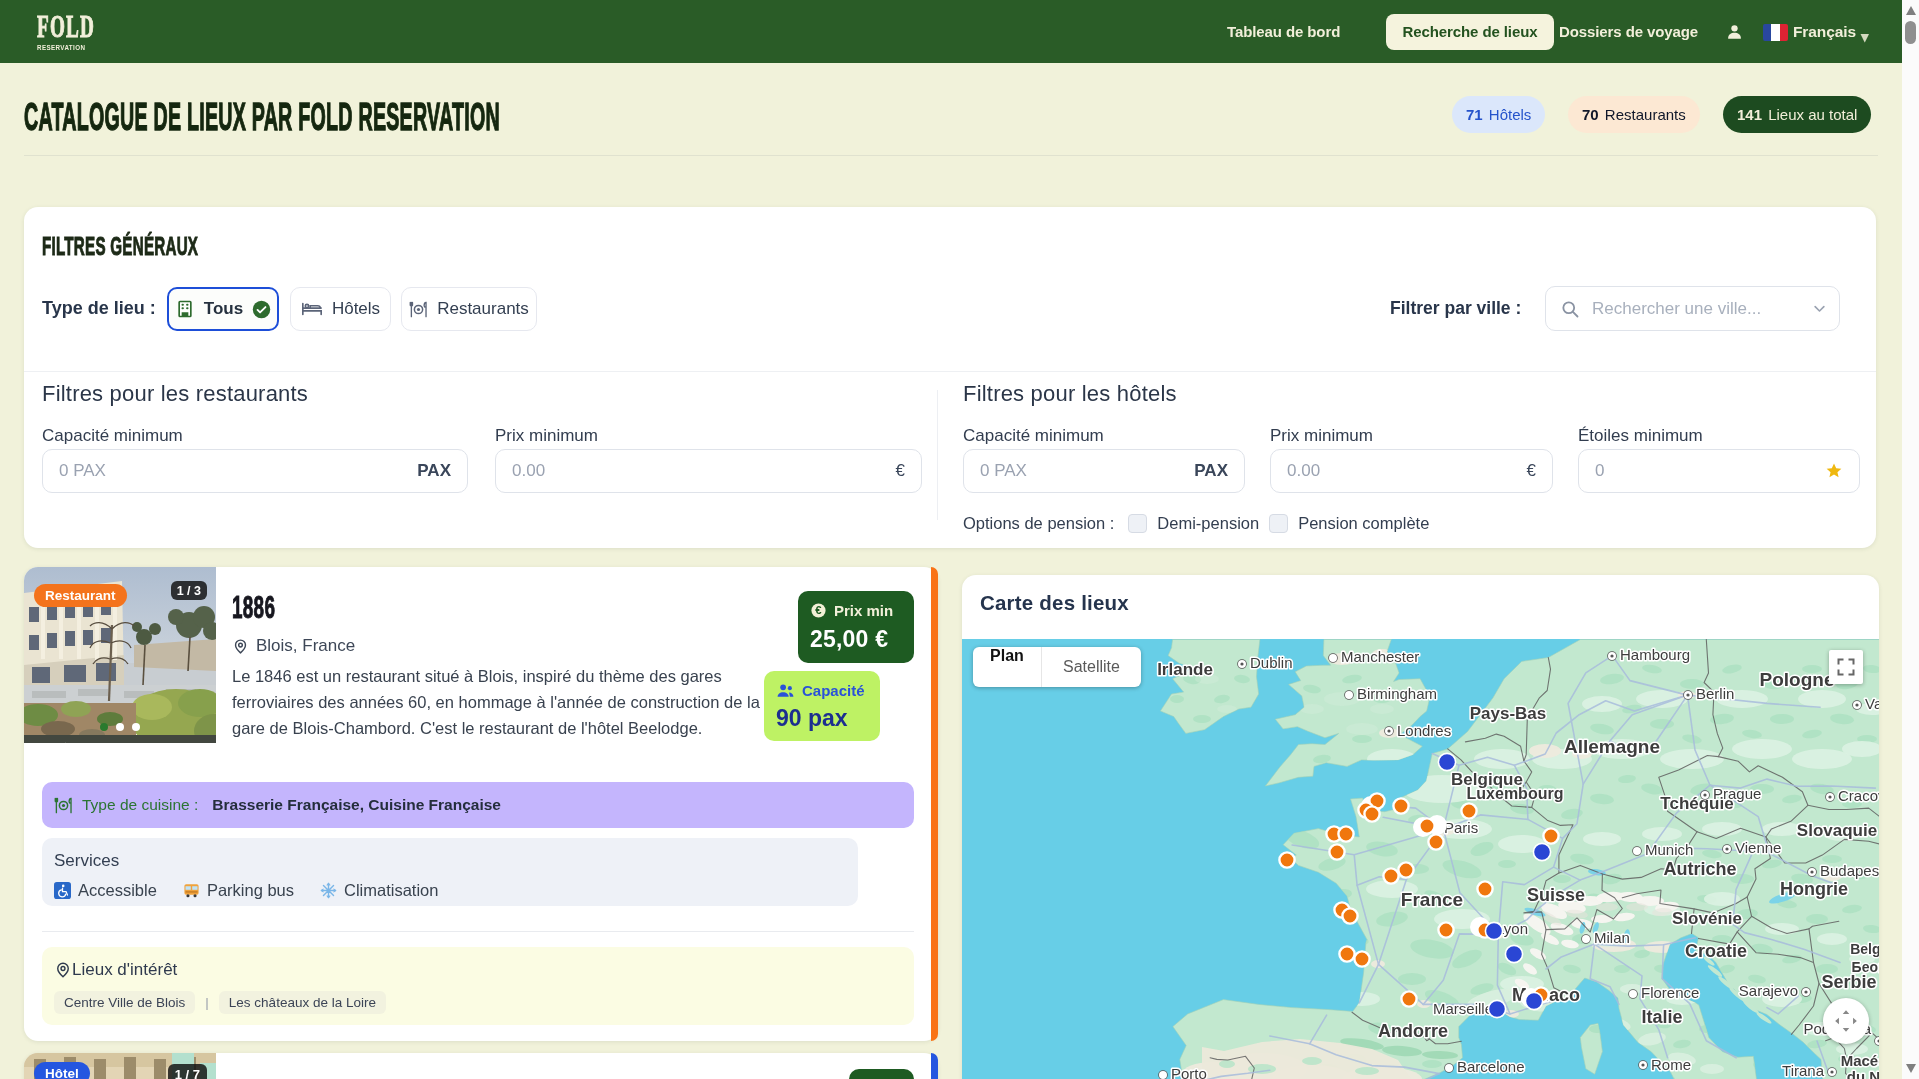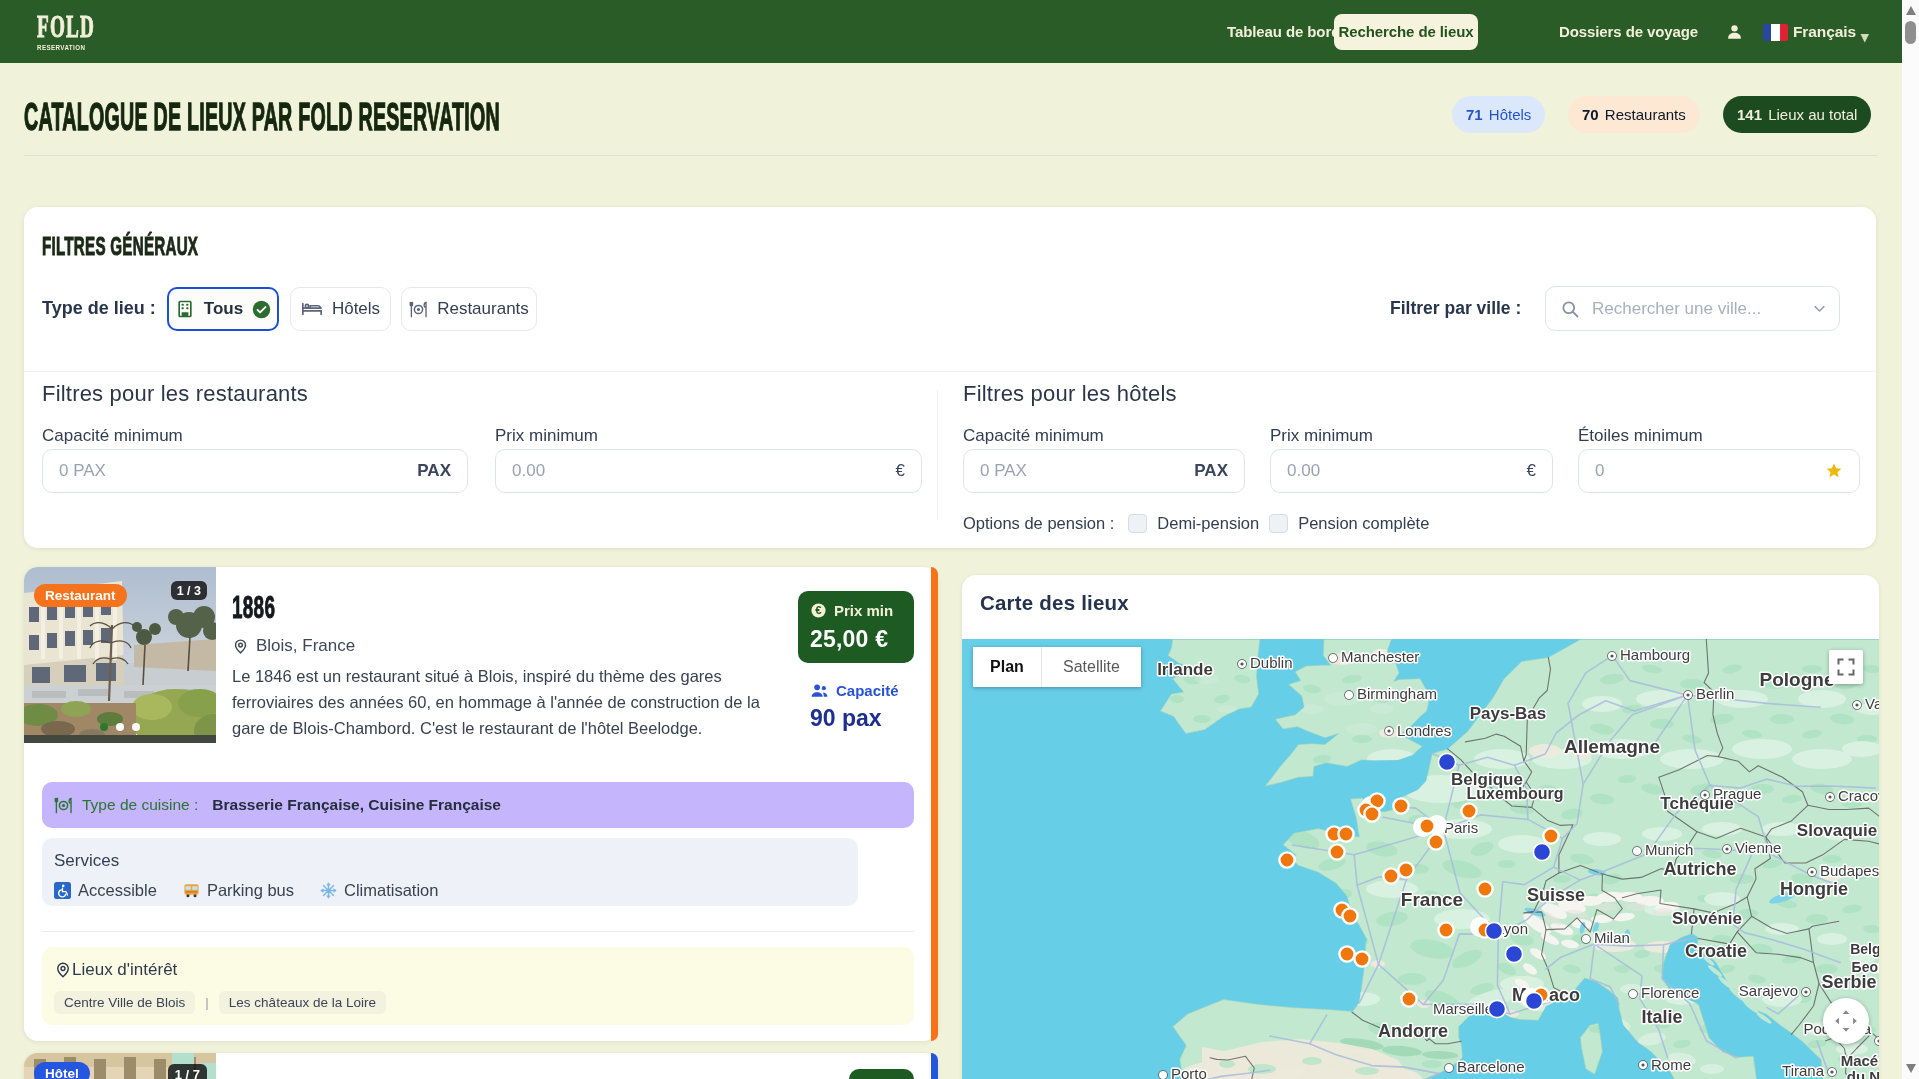--- a/index.html
+++ b/index.html
@@ -53,21 +53,21 @@
 .cbadge{position:absolute;right:9px;top:14px;background:rgba(15,15,15,.82);color:#fff;font-size:12.5px;font-weight:bold;border-radius:6px;padding:2.5px 6px}
 .dots{position:absolute;left:0;right:0;bottom:8px;text-align:center}
 .dots span{display:inline-block;width:8px;height:8px;border-radius:50%;background:#fff;margin:0 4px;vertical-align:middle}
 .dots .on{background:#2a7a2e}
 .vtitle{position:absolute;left:232px;top:589px;font-size:32px;font-weight:bold;color:#17171f;letter-spacing:.5px}
 .vloc{position:absolute;left:232px;top:636px;font-size:17px;color:#3d4757;display:flex;align-items:center;gap:7px}
 .vdesc{position:absolute;left:232px;top:663px;width:530px;font-size:16.5px;color:#39424f;line-height:26px}
 .pricebox{position:absolute;left:798px;top:591px;width:116px;height:72px;background:#1e5b22;border-radius:10px;color:#fff;padding:11px 12px}
 .pricebox .l{font-size:15px;color:#f3f0da;font-weight:bold;display:flex;align-items:center;gap:7px}
 .pricebox .v{font-size:23px;font-weight:bold;margin-top:7px;letter-spacing:.2px}
-.capbox{position:absolute;left:798px;top:671px;width:116px;height:70px;background:#ffffff;border-radius:10px;padding:11px 12px}
+.capbox{position:absolute;left:764px;top:671px;width:116px;height:70px;background:#bef264;border-radius:10px;padding:11px 12px}
 .capbox .l{font-size:15px;color:#2a52d8;font-weight:bold;display:flex;align-items:center;gap:7px}
 .capbox .v{font-size:23px;font-weight:bold;color:#1d2f8f;margin-top:6px}
 .cuisine{position:absolute;left:42px;top:782px;width:872px;height:46px;background:#c4b5fd;border-radius:10px;display:flex;align-items:center;padding:0 12px;font-size:16px}
 .cuisine .k{color:#2c7433;margin:0 8px 0 9px;font-size:15.5px}
 .cuisine .v{color:#242e3c;font-weight:bold;margin-left:6px;font-size:15.5px}
 .services{position:absolute;left:42px;top:838px;width:816px;height:68px;background:#eef1f7;border-radius:10px;padding:13px 12px}
 .services .t{font-size:17px;color:#333f52}
 .services .row{margin-top:10px;font-size:16.5px;color:#39434f;display:flex;align-items:center;gap:26px}
 .svc{display:flex;align-items:center;gap:7px}
 .vdiv{position:absolute;left:42px;top:931px;width:872px;height:1px;background:#e9ebef}
@@ -80,36 +80,36 @@
 #vcard2{left:24px;top:1053px;width:914px;height:60px}
 .stripe2{position:absolute;right:0;top:0;bottom:0;width:7px;background:#2456e0;border-radius:0 14px 14px 0}
 .vimg2{position:absolute;left:0;top:0;width:192px;height:60px;border-radius:14px 0 0 0;overflow:hidden}
 .hbadge{position:absolute;left:10px;top:9px;background:#2456e0;color:#fff;font-size:13.5px;font-weight:bold;border-radius:12px;padding:4px 11px}
 .cbadge2{position:absolute;right:9px;top:11px;background:rgba(15,15,15,.82);color:#fff;font-size:13px;font-weight:bold;border-radius:6px;padding:3px 7px}
 .gbox2{position:absolute;left:825px;top:16px;width:65px;height:44px;background:#1e5b22;border-radius:10px 10px 0 0}
 
 #mcard{left:962px;top:575px;width:917px;height:520px;overflow:hidden}
 .mtitle{position:absolute;left:18px;top:16px;font-size:20.5px;color:#25344d;font-weight:bold;letter-spacing:.2px}
 .maparea{position:absolute;left:0;top:64px;width:917px;height:456px;background:#69cfe7}
-.gctl{position:absolute;left:11px;top:8px;height:40px;background:#fff;box-shadow:0 1px 4px rgba(0,0,0,.3);border-radius:0;display:flex;align-items:center;font-family:"Liberation Sans",sans-serif}
+.gctl{position:absolute;left:11px;top:8px;height:40px;background:#fff;box-shadow:0 1px 4px rgba(0,0,0,.3);border-radius:6px;display:flex;align-items:flex-start;font-family:"Liberation Sans",sans-serif}
 .gctl .a{width:68px;text-align:center;font-size:16px;font-weight:bold;color:#111}
 .gctl .b{width:100px;text-align:center;font-size:16px;color:#5a5a5a;border-left:1px solid #e6e6e6;height:100%;line-height:40px}
 .fsbtn{position:absolute;right:16px;top:11px;width:34px;height:34px;background:#fff;border-radius:2px;box-shadow:0 1px 4px rgba(0,0,0,.3);display:flex;align-items:center;justify-content:center}
 .movebtn{position:absolute;right:10px;top:359px;width:46px;height:46px;background:#fff;border-radius:50%;box-shadow:0 1px 4px rgba(0,0,0,.3);display:flex;align-items:center;justify-content:center}
 
 .sb{position:absolute;right:0;top:0;width:17px;height:1079px;background:#fbfbfb;z-index:50}
 .sb .up{position:absolute;top:6px;left:3.5px;width:0;height:0;border-left:5.5px solid transparent;border-right:5.5px solid transparent;border-bottom:9px solid #7f7f7f}
 .sb .dn{position:absolute;bottom:6px;left:3.5px;width:0;height:0;border-left:5.5px solid transparent;border-right:5.5px solid transparent;border-top:9px solid #7f7f7f}
 .sb .th{position:absolute;top:21px;left:3px;width:11px;height:23px;background:#8f8f8f;border-radius:6px}
 </style></head>
 <body>
 <div class="nav">
   <div class="logo"><span class="f">FOLD</span><span class="r">RESERVATION</span></div>
   <span class="abs" style="left:1227px;top:23px">Tableau de bord</span>
-  <span class="abs navbtn" style="left:1334px;top:14px;width:144px;height:36px;line-height:36px">Recherche de lieux</span>
+  <span class="abs navbtn" style="left:1386px;top:14px;width:168px;height:36px;line-height:36px">Recherche de lieux</span>
   <span class="abs" style="left:1559px;top:23px">Dossiers de voyage</span>
   <span class="abs" style="left:1725px;top:22px"><svg width="19" height="19" viewBox="0 0 24 24" fill="#f2efda">
         <circle cx="12" cy="8" r="4"></circle>
         <path d="M4 20c0-4 3.6-6.5 8-6.5s8 2.5 8 6.5v1H4z"></path>
       </svg></span>
   <span class="flag" style="position:absolute;left:1763px;top:24px">
       <div class="fr1"></div>
       <div class="fr2"></div>
       <div class="fr3"></div>
     </span>

